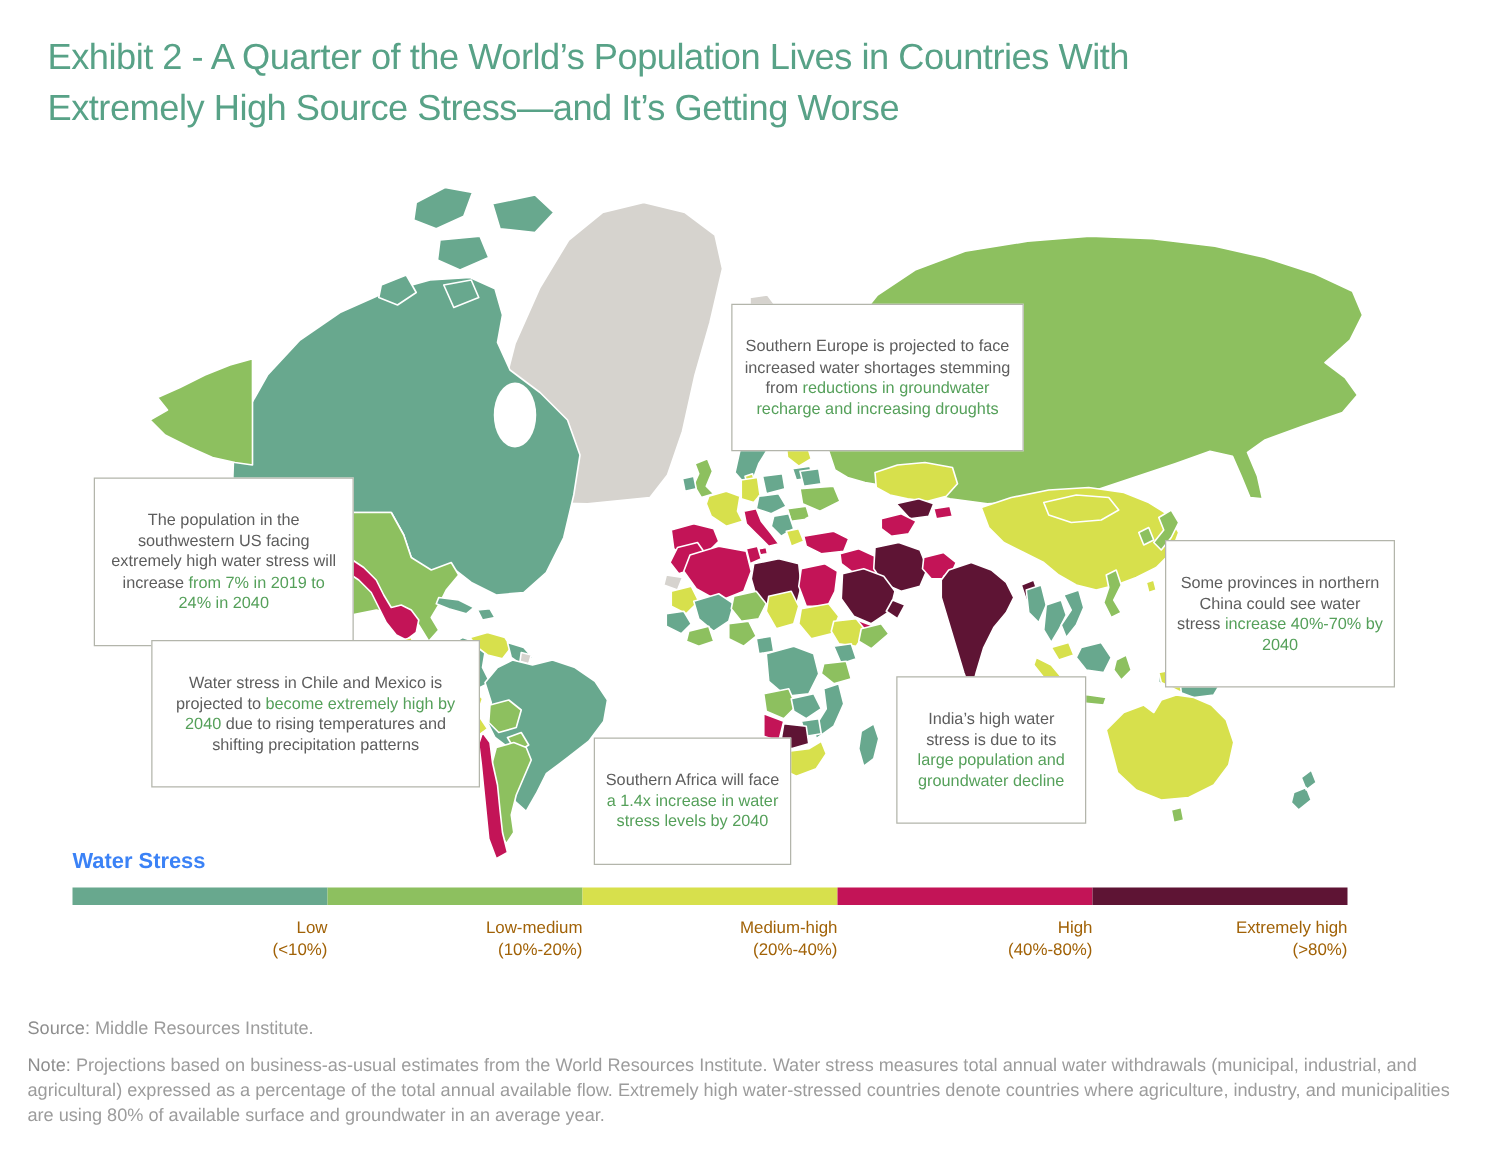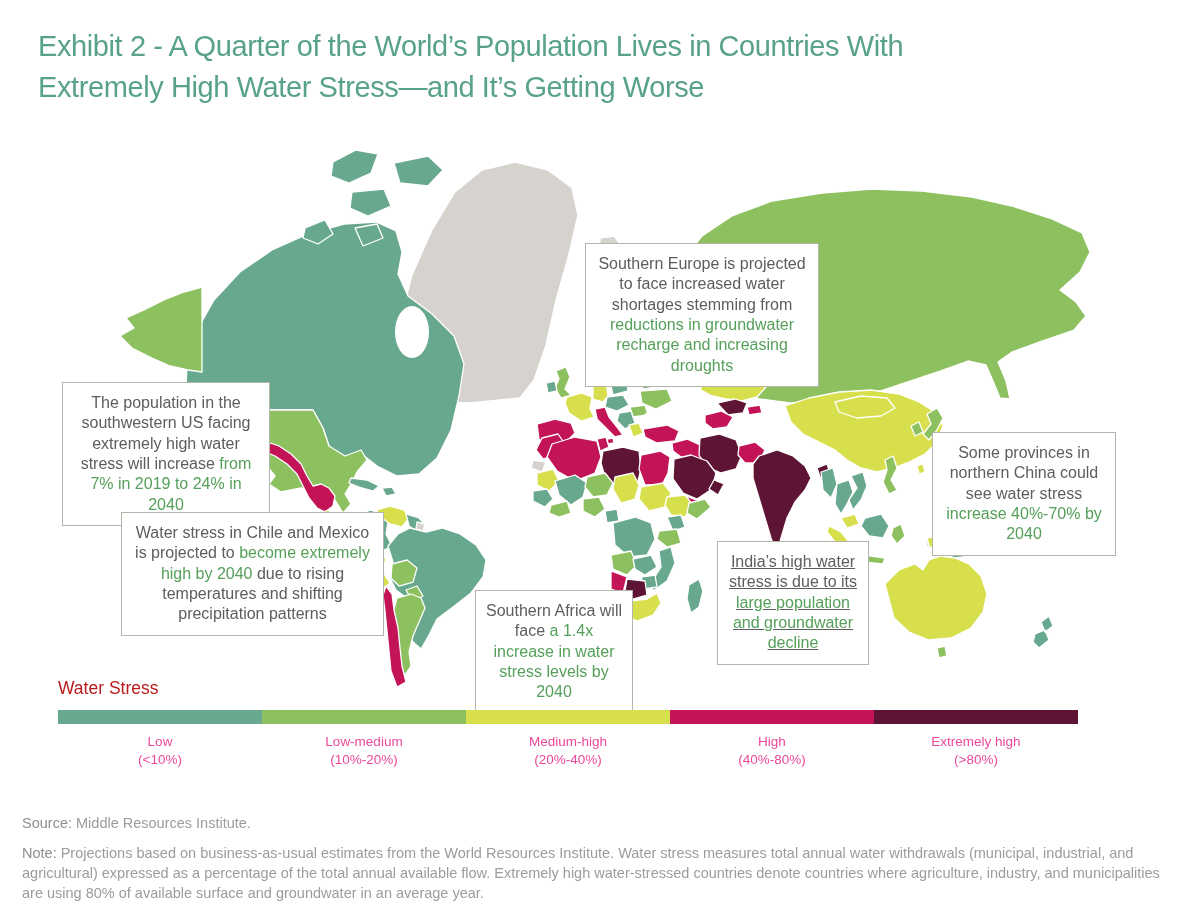--- a/index.html
+++ b/index.html
@@ -4,40 +4,40 @@
 <style>
   html,body{margin:0;padding:0;background:#ffffff;}
   .page{position:relative;width:1200px;height:920px;background:#ffffff;overflow:hidden;
         font-family:"Liberation Sans",sans-serif;}
   .title{position:absolute;left:22px;top:10px;width:1160px;color:#58a287;
          font-size:29px;line-height:1.42;font-weight:500;letter-spacing:-0.4px;}
   .map-svg{position:absolute;left:0;top:0;width:1200px;height:920px;}
   .map-svg path{stroke:#ffffff;stroke-width:1.3;stroke-linejoin:round;}
   .sea{stroke:none !important;}
   .callout{position:absolute;box-sizing:border-box;background:#ffffff;border:1px solid #b3b5ab;
-           padding:10px 8px;text-align:center;color:#5d5d5d;font-size:16px;line-height:1.27;}
+           padding:25px 8px;text-align:center;color:#5d5d5d;font-size:13px;line-height:1.27;}
   .callout .hl{color:#55a05a;}
-  .legend-title{position:absolute;left:58px;top:678px;color:#b91c1c;font-size:17.5px;font-weight:normal;}
+  .legend-title{position:absolute;left:58px;top:678px;color:#3b82f6;font-size:17.5px;font-weight:bold;}
   .legend-bar{position:absolute;left:58px;top:710px;width:1020px;height:14px;display:flex;}
   .legend-bar .seg{flex:1 1 0;height:100%;}
   .legend-labels{position:absolute;left:58px;top:733px;width:1020px;display:flex;}
-  .legend-labels .cell{flex:1 1 0;text-align:center;color:#ec4899;font-size:13.5px;line-height:1.35;}
+  .legend-labels .cell{flex:1 1 0;text-align:right;color:#a16207;font-size:13.5px;line-height:1.35;}
   .srcnote{position:absolute;left:22px;color:#9c9c9c;font-size:14.5px;line-height:1.38;}
   .srcnote b{color:#8e8e8e;font-weight:normal;}
   .source-line{top:813px;width:1160px;}
   .note-line{top:843px;width:1158px;}
 </style>
 </head>
 <body>
 
 <div class="page">
 
   <h1 class="title" style="margin:16px;">
     <span style="display:block">Exhibit 2 - A Quarter of the World’s Population Lives in Countries With</span>
-    <span style="display:block">Extremely High Water Stress—and It’s Getting Worse</span>
+    <span style="display:block">Extremely High Source Stress—and It’s Getting Worse</span>
   </h1>
 
   <svg class="map-svg" viewBox="0 0 1200 920" xmlns="http://www.w3.org/2000/svg">
 
     <path d="M390,395 L398,330 L412,275 L432,230 L455,192 L482,170 L515,162 L548,170 L572,188 L578,215 L568,258 L556,300 L546,345 L534,380 L520,398 L470,403 L425,402 Z" fill="#d6d3ce"></path>
     <path d="M196,332 L214,300 L240,272 L272,250 L308,234 L344,224 L376,222 L396,231 L402,252 L398,274 L408,296 L432,314 L454,336 L464,364 L459,396 L451,430 L437,458 L419,474 L397,476 L377,466 L359,452 L343,458 L329,446 L323,428 L313,410 L192,410 L186,390 L187,362 Z" fill="#68a88e"></path>
     <ellipse class="sea" cx="412" cy="332" rx="17" ry="26" fill="#ffffff"></ellipse>
     <path d="M333,162 L356,150 L378,154 L371,173 L349,183 L331,176 Z" fill="#68a88e"></path>
     <path d="M394,163 L428,156 L443,170 L428,186 L400,183 Z" fill="#68a88e"></path>
     <path d="M352,192 L384,189 L391,206 L368,216 L350,208 Z" fill="#68a88e"></path>
@@ -145,36 +145,36 @@
     <path d="M851,554 L871,556 L885,558 L883,564 L863,562 L849,558 Z" fill="#8dc05f"></path>
     <path d="M893,528 L901,524 L905,536 L897,544 L891,536 Z" fill="#8dc05f"></path>
     <path d="M885,460 L893,456 L897,468 L891,480 L897,490 L889,494 L883,482 L887,470 Z" fill="#8dc05f"></path>
     <path d="M927,538 L947,534 L965,538 L977,546 L971,556 L955,558 L939,552 L927,546 Z" fill="#68a88e"></path>
     <path d="M927,538 L943,535 L945,554 L929,546 Z" fill="#d7e04c"></path>
     <path d="M885,584 L899,570 L915,564 L923,570 L929,560 L941,556 L955,558 L969,564 L981,576 L987,594 L983,612 L971,628 L951,638 L929,640 L909,632 L894,618 Z" fill="#d7e04c"></path>
     <path d="M937,648 L945,646 L947,656 L939,658 Z" fill="#8dc05f"></path>
     <path d="M1041,622 L1049,616 L1053,626 L1045,632 Z M1035,634 L1045,630 L1049,640 L1039,648 L1033,642 Z" fill="#68a88e"></path>
   </svg>
 
-  <div class="callout" style="left:62px;top:382px;width:208px;">
+  <div class="callout" style="left:75px;top:382px;width:208px;">
     <span>The population in the southwestern US facing extremely high water stress will increase </span><span class="hl">from 7% in 2019 to 24% in 2040</span><span></span>
   </div>
   <div class="callout" style="left:585px;top:243px;width:234px;">
     <span>Southern Europe is projected to face increased water shortages stemming from </span><span class="hl">reductions in groundwater recharge and increasing droughts</span><span></span>
   </div>
   <div class="callout" style="left:932px;top:432px;width:184px;">
     <span>Some provinces in northern China could see water stress </span><span class="hl">increase 40%-70% by 2040</span><span></span>
   </div>
   <div class="callout" style="left:121px;top:512px;width:263px;">
     <span>Water stress in Chile and Mexico is projected to </span><span class="hl">become extremely high by 2040</span><span> due to rising temperatures and shifting precipitation patterns</span>
   </div>
   <div class="callout" style="left:475px;top:590px;width:158px;">
     <span>Southern Africa will face </span><span class="hl">a 1.4x increase in water stress levels by 2040</span><span></span>
   </div>
-  <div class="callout" style="left:717px;top:541px;width:152px;text-decoration:underline;">
+  <div class="callout" style="left:717px;top:541px;width:152px;">
     <span>India’s high water stress is due to its </span><span class="hl">large population and groundwater decline</span><span></span>
   </div>
 
   <div class="legend-title">Water Stress</div>
   <div class="legend-bar">
     <div class="seg" style="background: rgb(104, 168, 142);"></div>
     <div class="seg" style="background: rgb(141, 192, 95);"></div>
     <div class="seg" style="background: rgb(215, 224, 76);"></div>
     <div class="seg" style="background: rgb(195, 20, 87);"></div>
     <div class="seg" style="background: rgb(94, 20, 52);"></div>

